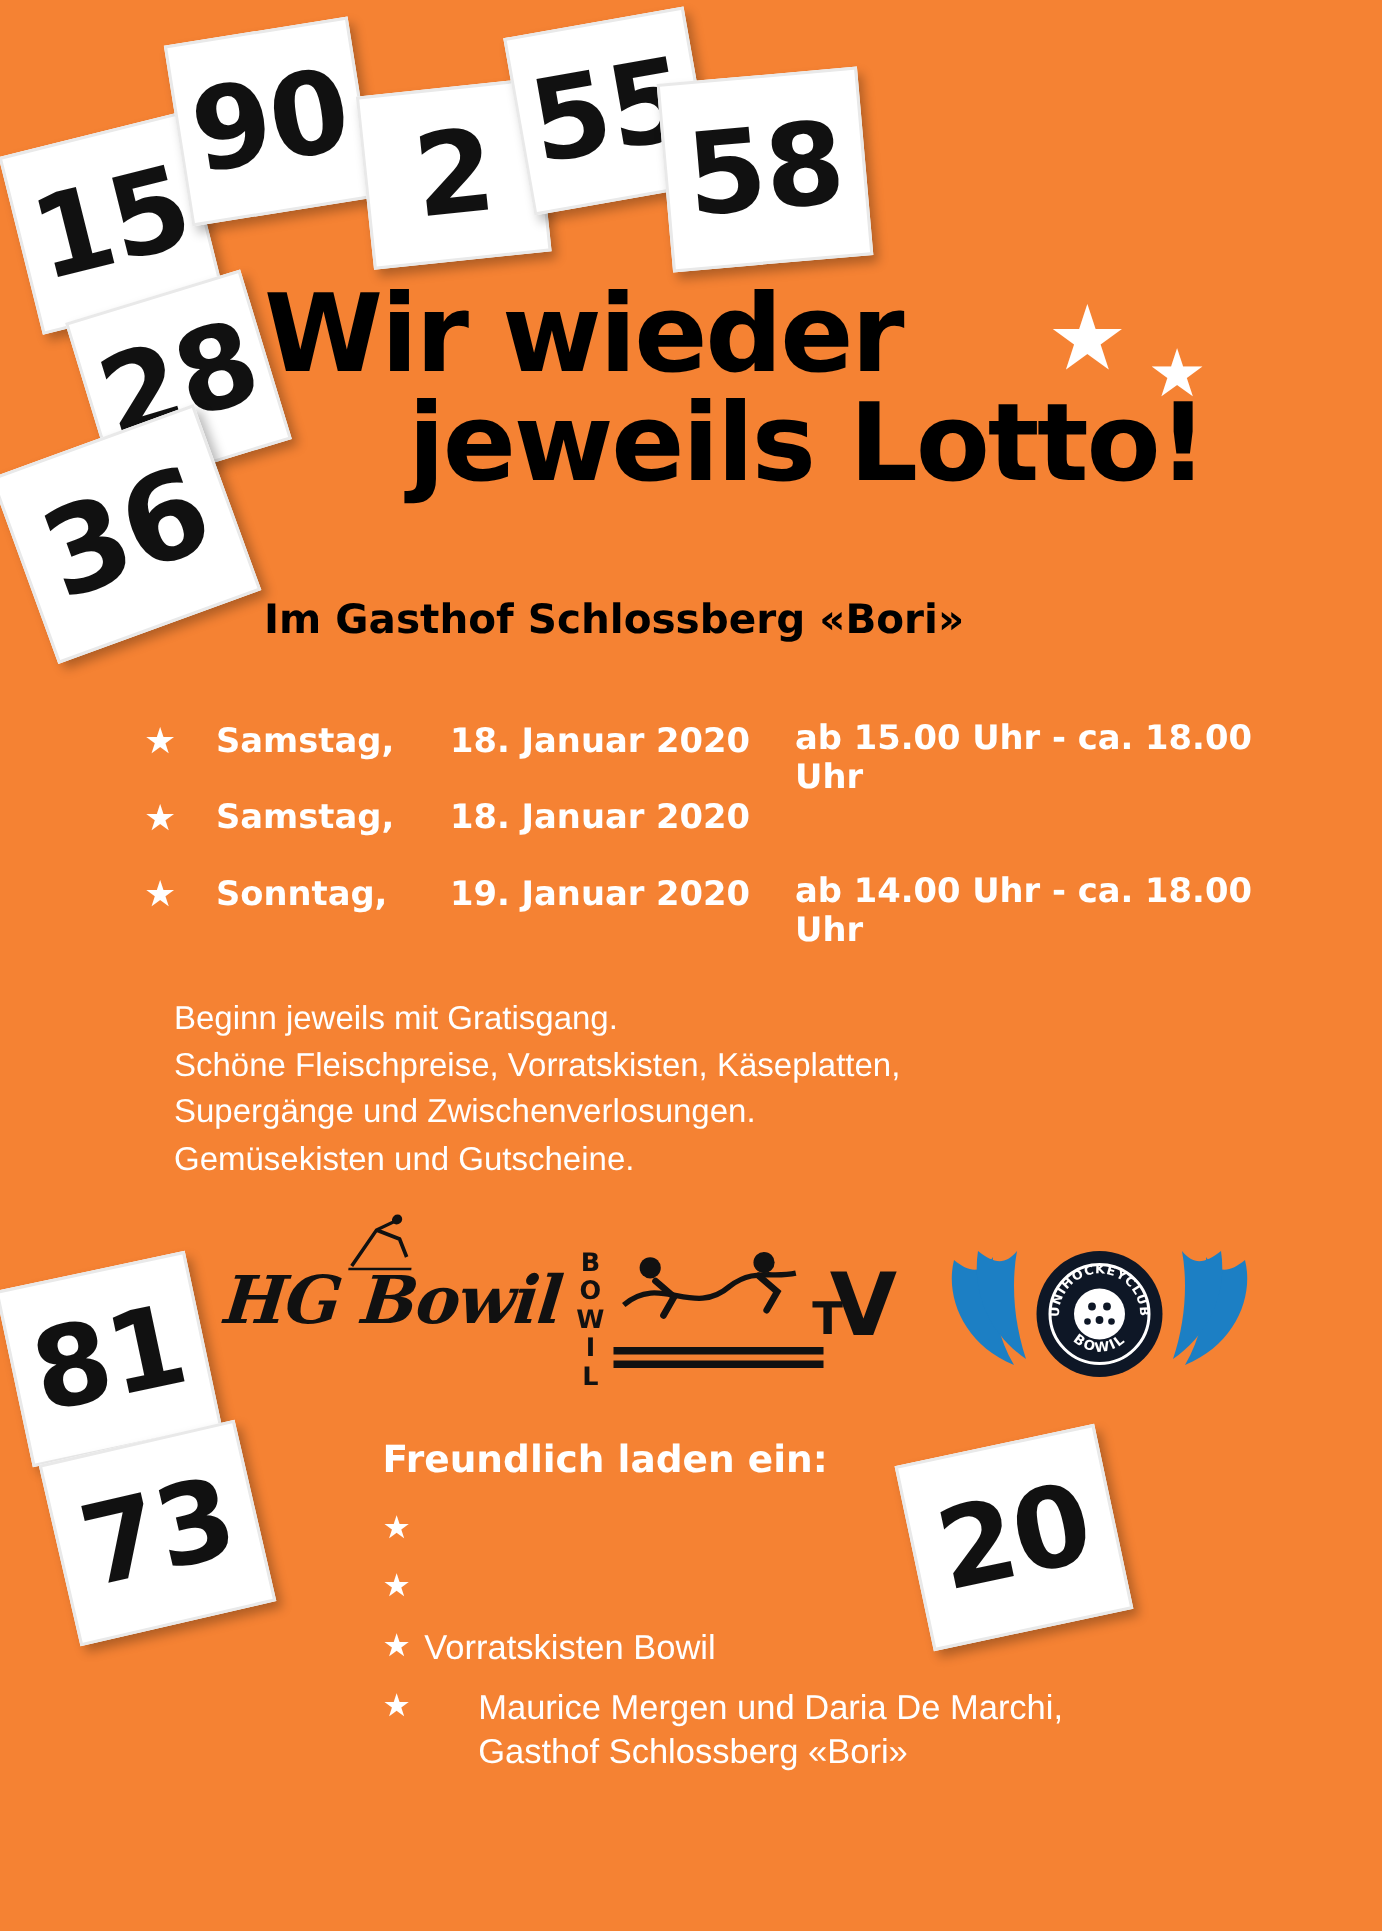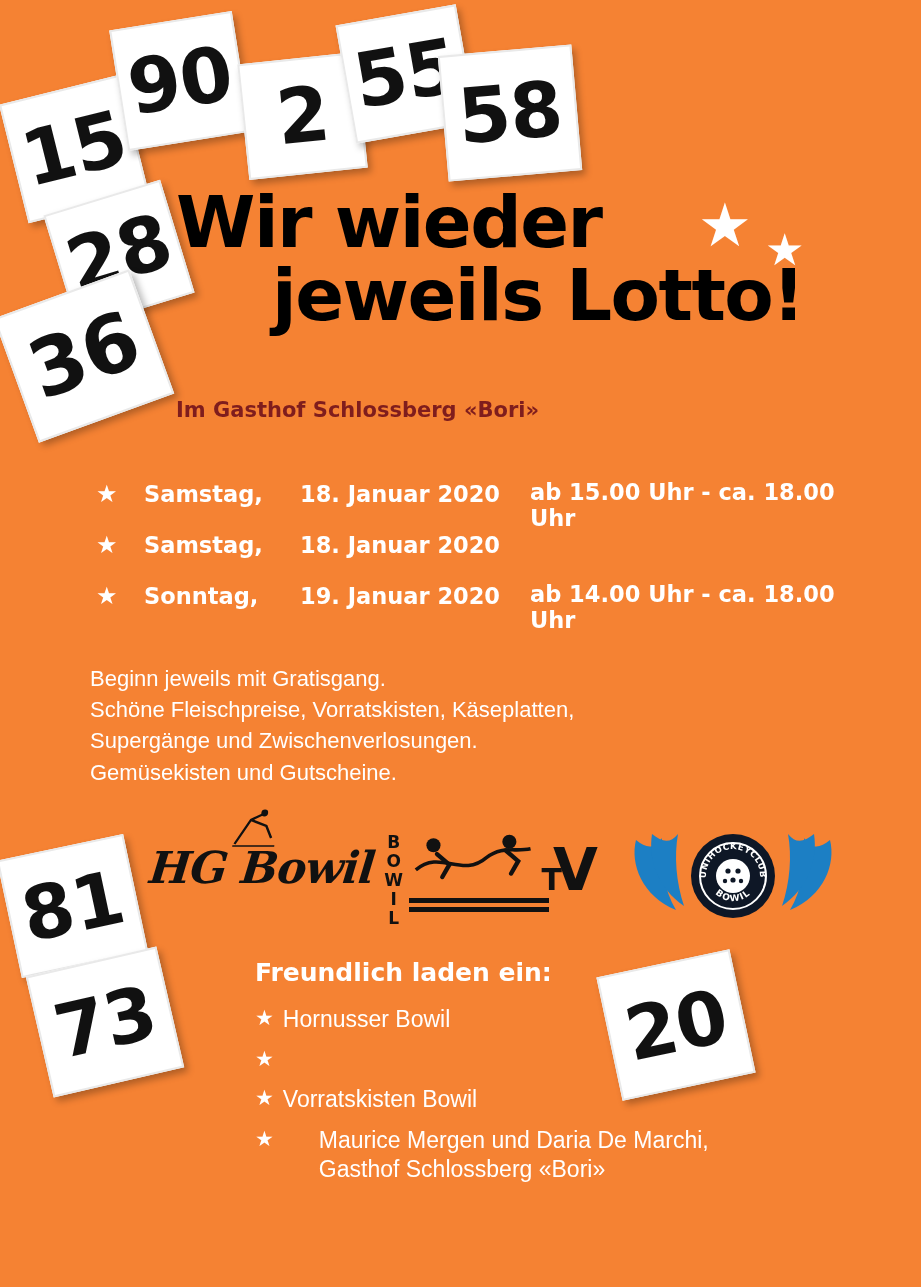--- a/index.html
+++ b/index.html
@@ -70,23 +70,23 @@
     color: #ffffff;
     line-height: 1;
   }
   #star-big   { left: 698px; top: 196px; font-size: 60px; }
   #star-small { left: 765px; top: 228px; font-size: 44px; }
 
   .subhead {
     position: absolute;
     left: 176px;
     top: 398px;
-    font-size: 21px;
-    font-weight: 700;
-    color: #7f1d1d;
+    font-size: 27px;
+    font-weight: 700;
+    color: #000000;
     font-family: "DejaVu Sans", sans-serif;
   }
 
   
   .dates {
     position: absolute;
     left: 90px;
     top: 468px;
     width: 780px;
     color: #ffffff;
@@ -113,21 +113,21 @@
   
   .info {
     position: absolute;
     left: 90px;
     top: 663px;
     color: #ffffff;
     font-family: "Liberation Sans", sans-serif;
     font-size: 22px;
     line-height: 1.42;
   }
-  .info div { white-space: nowrap; }
+  .info div { white-space: nowrap; margin-left: 26px; }
 
   
   .logos {
     position: absolute;
     left: 150px;
     top: 824px;
     width: 700px;
     height: 110px;
   }
   .logo { position: absolute; }
@@ -360,21 +360,20 @@
         </text>
       </svg>
     </div>
   </div>
 
   <div class="invite">
     <div class="invite-title">Freundlich laden ein:</div>
     <ul>
       <li>
         <span class="li-star">★</span>
-        <span>Hornusser Bowil</span>
       </li>
       <li>
         <span class="li-star">★</span>
       </li>
       <li>
         <span class="li-star">★</span>
         <span>Vorratskisten Bowil</span>
       </li>
       <li>
         <span class="li-star">★</span>

